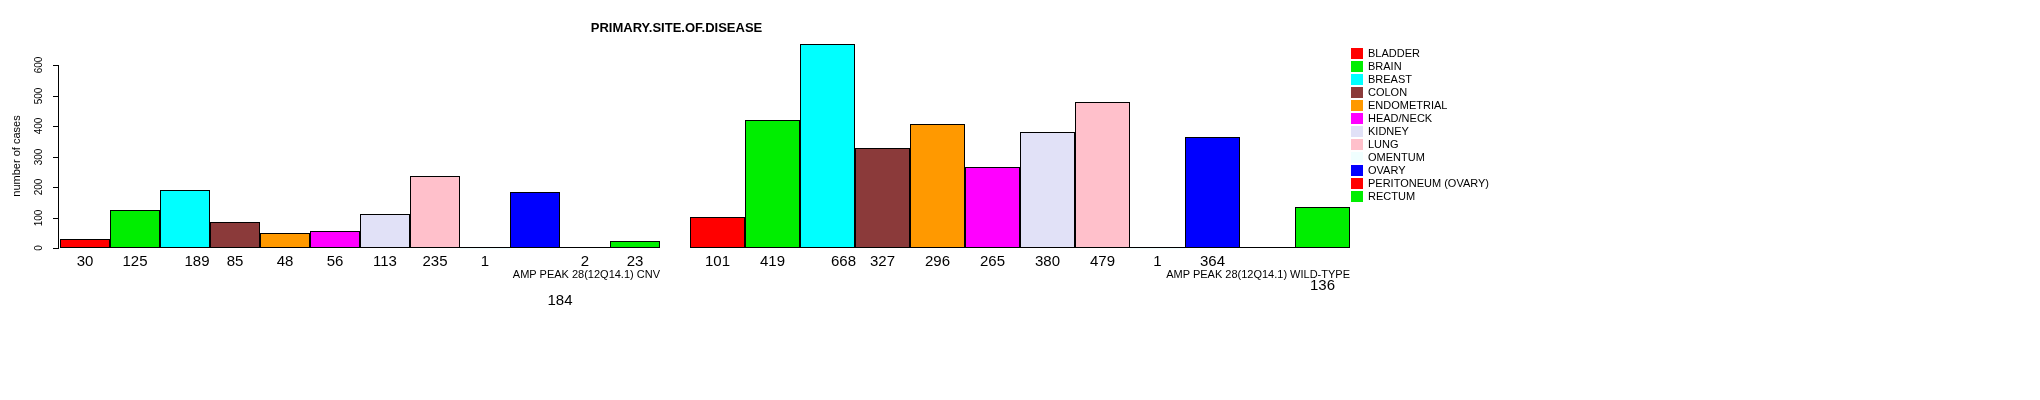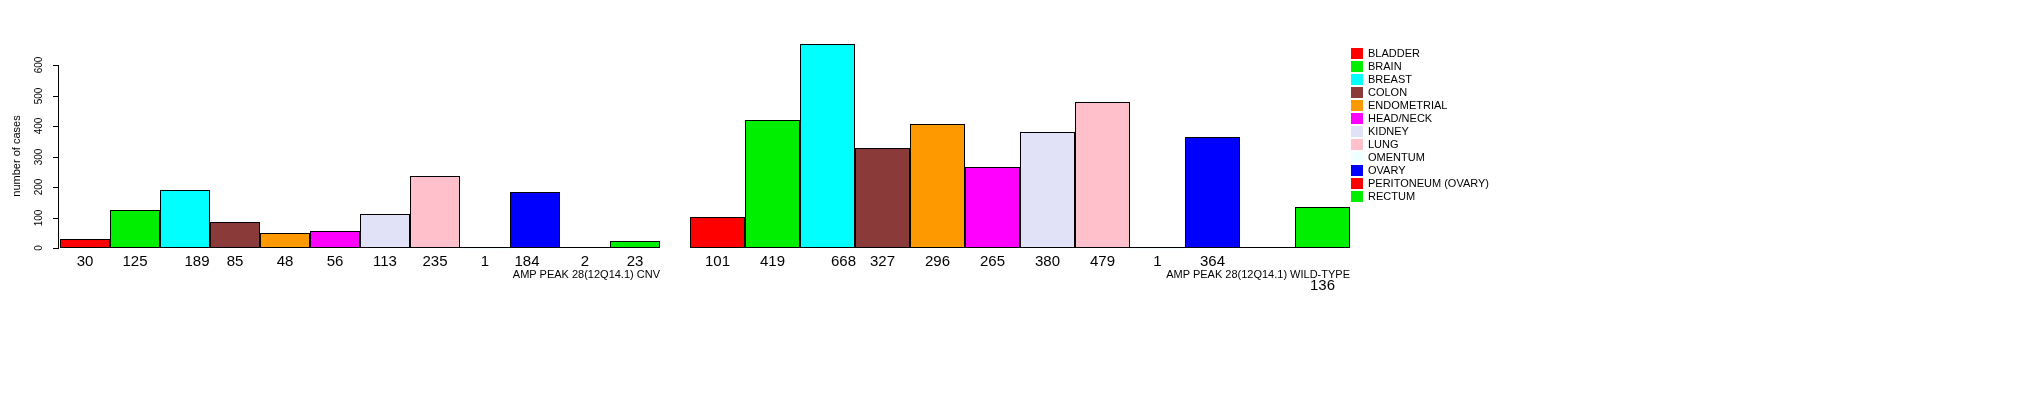--- a/index.html
+++ b/index.html
@@ -160,20 +160,21 @@
     font-size: 11px;
     line-height: 11px;
     white-space: nowrap;
   }
 </style>
 </head>
 <body>
 
 <div id="root">
 
+  <div class="chart-title">PRIMARY.SITE.OF.DISEASE</div>
 
   <div class="ylabel">number of cases</div>
 
   <div class="y-axis-line"></div>
   <div id="y-ticks">
       <div class="y-tick" style="top: 248px;"></div>
       <div class="ytl-wrap" style="top: 243px;">
         <span>0</span>
       </div>
       <div class="y-tick" style="top: 217.5px;"></div>
@@ -205,21 +206,21 @@
   <div id="panels">
       <div class="xtick-label" style="left: 60px; width: 50px;">30</div>
       <div class="xtick-label" style="left: 110px; width: 50px;">125</div>
       <div class="xtick-label" style="left: 172px; width: 50px;">189</div>
       <div class="xtick-label" style="left: 210px; width: 50px;">85</div>
       <div class="xtick-label" style="left: 260px; width: 50px;">48</div>
       <div class="xtick-label" style="left: 310px; width: 50px;">56</div>
       <div class="xtick-label" style="left: 360px; width: 50px;">113</div>
       <div class="xtick-label" style="left: 410px; width: 50px;">235</div>
       <div class="xtick-label" style="left: 460px; width: 50px;">1</div>
-      <div class="xtick-label" style="left: 502px; width: 50px;">184</div>
+      <div class="xtick-label" style="left: 535px; width: 50px; margin-top: 39px;">184</div>
       <div class="xtick-label" style="left: 560px; width: 50px;">2</div>
       <div class="xtick-label" style="left: 610px; width: 50px;">23</div>
       <div class="panel" style="left: 60px; width: 600px;">
         <div class="panel-bars">
           <div class="bar-slot" style="width: 50px;">
             <div class="bar" title="BLADDER: 30" style="height: 9.15px; background: rgb(255, 0, 0);"></div>
           </div>
           <div class="bar-slot" style="width: 50px;">
             <div class="bar" title="BRAIN: 125" style="height: 38.125px; background: rgb(0, 238, 0);"></div>
           </div>

